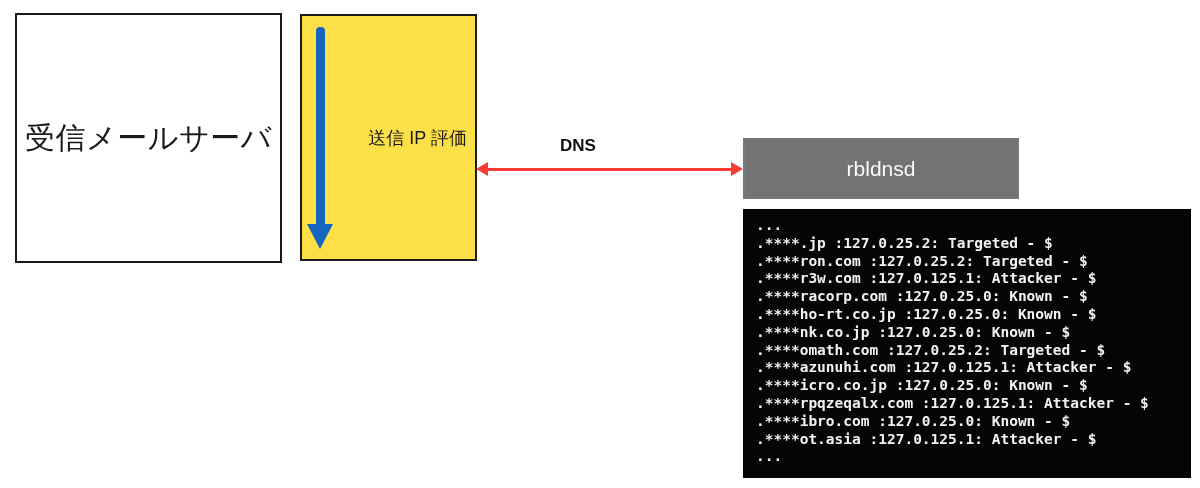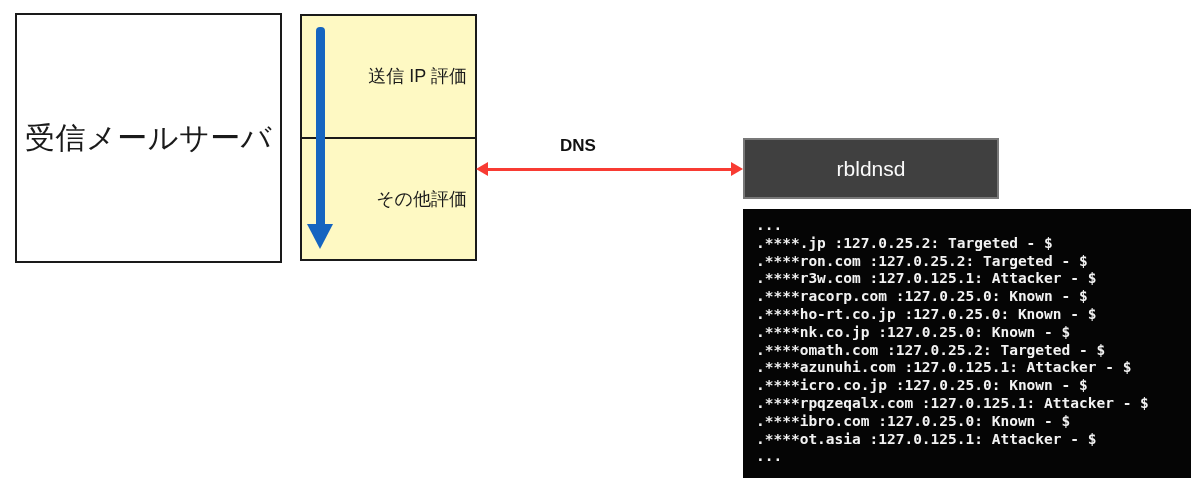--- a/index.html
+++ b/index.html
@@ -11,21 +11,21 @@
   .mail-box{
     position:absolute;left:15px;top:13px;width:267px;height:250px;
     border:2px solid #1a1a1a;box-sizing:border-box;
     display:flex;align-items:center;justify-content:center;
     font-size:30px;letter-spacing:.5px;
   }
   
   .eval-box{
     position:absolute;left:300px;top:14px;width:177px;height:247px;
     border:2px solid #1a1a1a;box-sizing:border-box;
-    display:flex;flex-direction:column;background:#fef9c3;
+    display:flex;flex-direction:column;background:#fde047;
   }
   .eval-row{
     flex:1;border-bottom:2px solid #1a1a1a;
     display:flex;align-items:center;justify-content:flex-end;
     padding-right:8px;font-size:18px;
   }
   .eval-row:last-child{border-bottom:none;}
   .eval-row.highlight{color:#FF0000;font-weight:bold;}
   
   .blue-shaft{
@@ -48,22 +48,22 @@
     border-top:7px solid transparent;border-bottom:7px solid transparent;
     border-right:12px solid #F83B33;
   }
   .red-head-right{
     position:absolute;left:731px;top:162px;width:0;height:0;
     border-top:7px solid transparent;border-bottom:7px solid transparent;
     border-left:12px solid #F83B33;
   }
   
   .rbl-box{
-    position:absolute;left:743px;top:138px;width:256px;height:61px;
-    background:#404040;border:2px solid #787878;box-sizing:border-box;
+    position:absolute;left:743px;top:138px;width:276px;height:61px;
+    background:#737373;border:2px solid #787878;box-sizing:border-box;
     display:flex;align-items:center;justify-content:center;
     color:#FAFAFA;font-size:21px;
   }
   
   .terminal{
     position:absolute;left:743px;top:209px;width:448px;height:269px;
     background:#050505;box-sizing:border-box;padding:8px 6px 0 13px;overflow:hidden;
   }
   .terminal pre{
     margin:0;color:#F2F2F2;
@@ -76,23 +76,20 @@
 
 <div class="canvas">
 
   <div class="mail-box">
     <span>受信メールサーバ</span>
   </div>
 
   <div class="eval-box">
     <div class="eval-row">
       <span>送信 IP 評価</span>
-    </div>
-    <div class="eval-row">
-      <span>その他評価</span>
     </div>
   </div>
 
   <div class="blue-shaft"></div>
   <div class="blue-head"></div>
 
   <div class="dns-label">DNS</div>
   <div class="red-head-left"></div>
   <div class="red-line"></div>
   <div class="red-head-right"></div>

